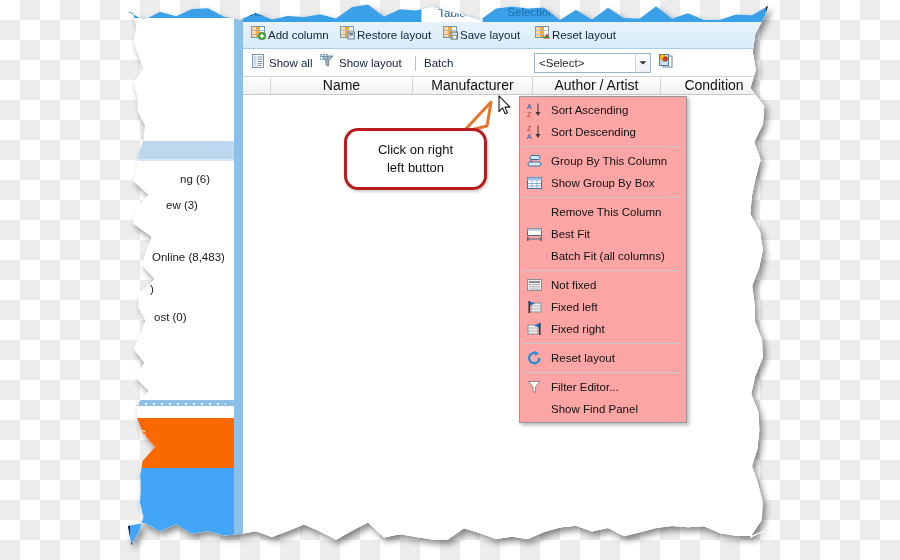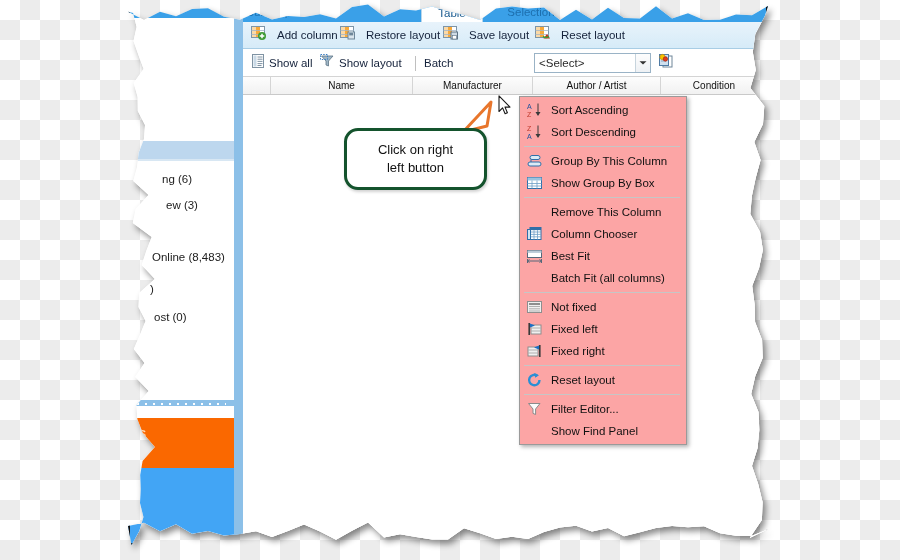--- a/index.html
+++ b/index.html
@@ -82,21 +82,21 @@
   .tab.inactive{color:#1d6fae;}
 
   .ribbon{
     position:absolute;left:0;top:22px;width:525px;height:27px;
     background:linear-gradient(#e8f3fb,#d6ebf8);
     border-bottom:1px solid #a8cde5;
     box-sizing:border-box;
   }
   .rb-item{
     position:absolute;top:4px;height:19px;line-height:19px;font-size:11.5px;color:#14213a;
-    white-space:nowrap;display:flex;align-items:center;gap:11px;cursor:default;
+    white-space:nowrap;display:flex;align-items:center;gap:2px;cursor:default;
   }
 
   .filterbar{
     position:absolute;left:0;top:49px;width:525px;height:28px;
     background:#ffffff;border-bottom:1px solid #d4d4d4;box-sizing:border-box;
   }
   .fb-item{
     position:absolute;top:5px;height:18px;line-height:18px;font-size:11.5px;color:#14213a;
     white-space:nowrap;display:flex;align-items:center;gap:4px;
   }
@@ -112,21 +112,21 @@
     display:flex;align-items:center;justify-content:center;
   }
 
   
   .gridhdr{
     position:absolute;left:0;top:77px;width:525px;height:18px;
     background:linear-gradient(#fdfdfd,#f1f1f1);
     border-bottom:1px solid #c9c9c9;box-sizing:border-box;
   }
   .gh-cell{
-    position:absolute;top:0;height:17px;line-height:17px;font-size:10px;color:#111;
+    position:absolute;top:0;height:17px;line-height:17px;font-size:14px;color:#111;
     text-align:center;border-right:1px solid #d5d5d5;box-sizing:border-box;
   }
   .gridbody{position:absolute;left:0;top:95px;width:525px;height:450px;background:#fff;}
 
   
   .ctxmenu{
     position:absolute;left:276px;top:96px;width:168px;
     background:#fca5a5;border:1px solid #9a9a9a;
     box-shadow:2px 2px 4px rgba(0,0,0,.30);
     padding:2px 0;box-sizing:border-box;
@@ -134,21 +134,21 @@
   .ctx-item{
     position:relative;height:22px;line-height:22px;font-size:11.5px;color:#111;
     padding-left:31px;white-space:nowrap;cursor:default;
   }
   .ctx-ico{position:absolute;left:6px;top:3px;width:17px;height:16px;}
   .ctx-sep{height:1px;background:#c6c6c6;margin:3px 6px 3px 4px;}
 
   
   .callout{
     position:absolute;left:101px;top:128px;width:143px;height:62px;
-    background:#ffffff;border:3px solid #14532d;border-radius:14px;
+    background:#ffffff;border:3px solid #b91c1c;border-radius:14px;
     box-sizing:border-box;
     display:flex;align-items:center;justify-content:center;
     font-size:13px;color:#111;text-align:center;line-height:18px;
     box-shadow:1px 2px 3px rgba(0,0,0,.18);
   }
   .callout-tail{
     position:absolute;left:218px;top:100px;width:36px;height:36px;
     overflow:visible;
   }
 
@@ -168,21 +168,21 @@
 
       <div class="side-divider-top"></div>
 
       <div class="sidebar">
         <div class="side-row sel" style="top:123px">
           <span></span>
         </div>
         <div class="side-sep" style="top:141px"></div>
 
         <div class="side-row" style="top:152px">
-          <span style="margin-left:28px">ng (6)</span>
+          <span style="margin-left:46px">ng (6)</span>
         </div>
 
         <div class="side-row" style="top:178px">
           <span style="margin-left:32px">ew (3)</span>
         </div>
 
         <div class="side-row" style="top:230px">
           <span style="margin-left:18px">Online (8,483)</span>
         </div>
 
@@ -394,31 +394,20 @@
             </span>
             <span>Show Group By Box</span>
           </div>
 
           <div class="ctx-sep"></div>
 
           <div class="ctx-item">
             <span>Remove This Column</span>
           </div>
 
-          <div class="ctx-item">
-            <span class="ctx-ico">
-              <svg width="17" height="16" viewBox="0 0 17 16">
-                <rect x="4" y="1.5" width="11" height="12" fill="#fff" stroke="#2f6fa8"></rect>
-                <rect x="4" y="1.5" width="11" height="2.6" fill="#2f6fa8"></rect>
-                <path d="M4 6h11M4 8.4h11M4 10.8h11M8 4.1v9.4M11.5 4.1v9.4" stroke="#6fa0c6" stroke-width="0.8"></path>
-                <rect x="1.5" y="3.5" width="3" height="10" fill="#cfe2f0" stroke="#2f6fa8"></rect>
-              </svg>
-            </span>
-            <span>Column Chooser</span>
-          </div>
 
           <div class="ctx-item">
             <span class="ctx-ico">
               <svg width="17" height="16" viewBox="0 0 17 16">
                 <rect x="1.5" y="2.5" width="14" height="7" fill="#fff" stroke="#55687a"></rect>
                 <rect x="1.5" y="2.5" width="14" height="2.4" fill="#b9c9d6"></rect>
                 <path d="M1.5 13h14" stroke="#55687a"></path>
                 <path d="M1.5 11v4M15.5 11v4" stroke="#55687a"></path>
                 <path d="M3.5 11.5 L1.5 13 L3.5 14.5 M13.5 11.5 L15.5 13 L13.5 14.5" fill="none" stroke="#55687a"></path>
               </svg>

